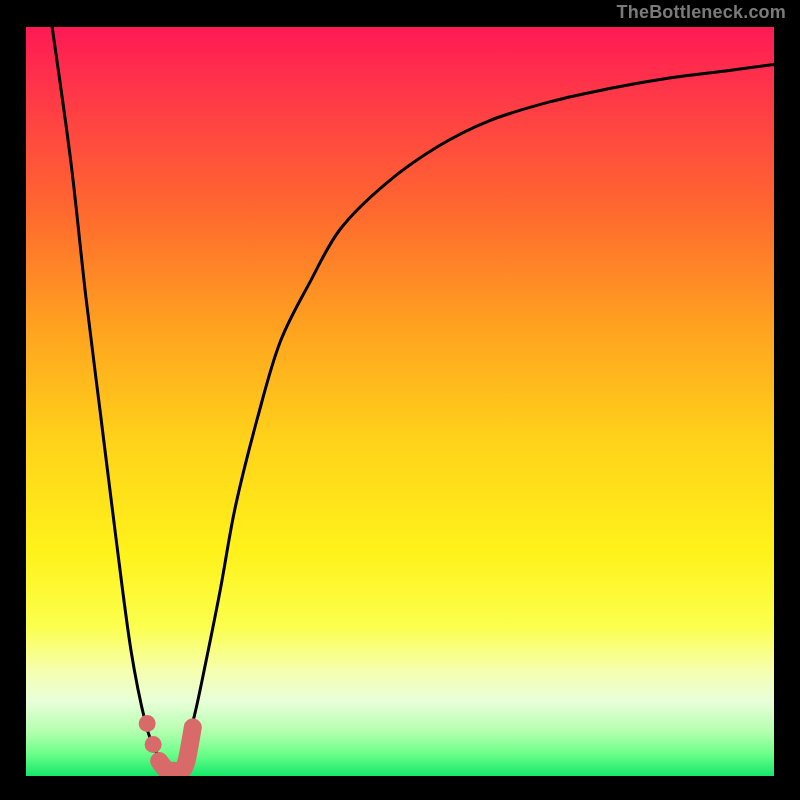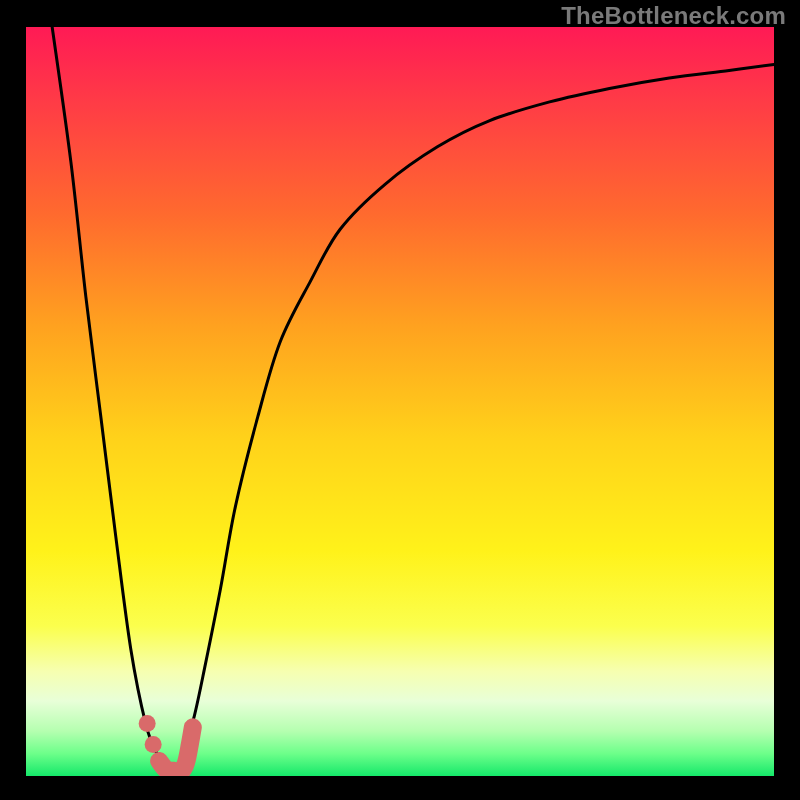--- a/index.html
+++ b/index.html
@@ -18,21 +18,21 @@
   }
   svg {
     position: absolute;
     top: 0;
     left: 0;
   }
   #watermark {
     position: absolute;
     top: 2px;
     right: 14px;
-    font-size: 24px;
+    font-size: 18px;
     font-weight: 600;
     color: #7a7a7a;
     letter-spacing: 0.2px;
   }
 </style>
 </head>
 <body>
 
 <div id="stage">
   <svg id="chart-svg" width="800" height="800" viewBox="0 0 800 800">

